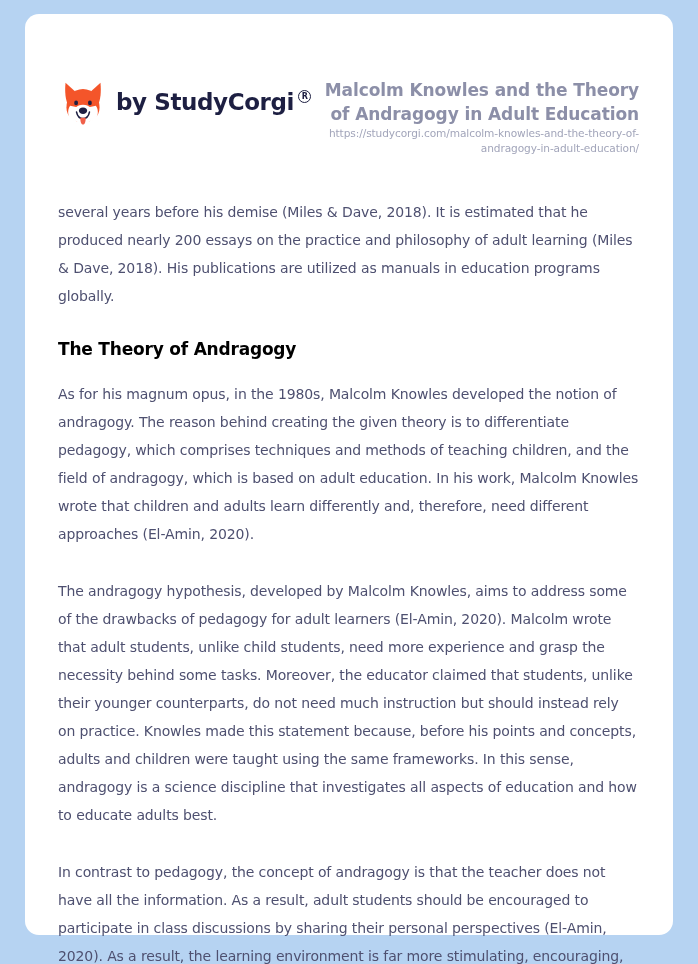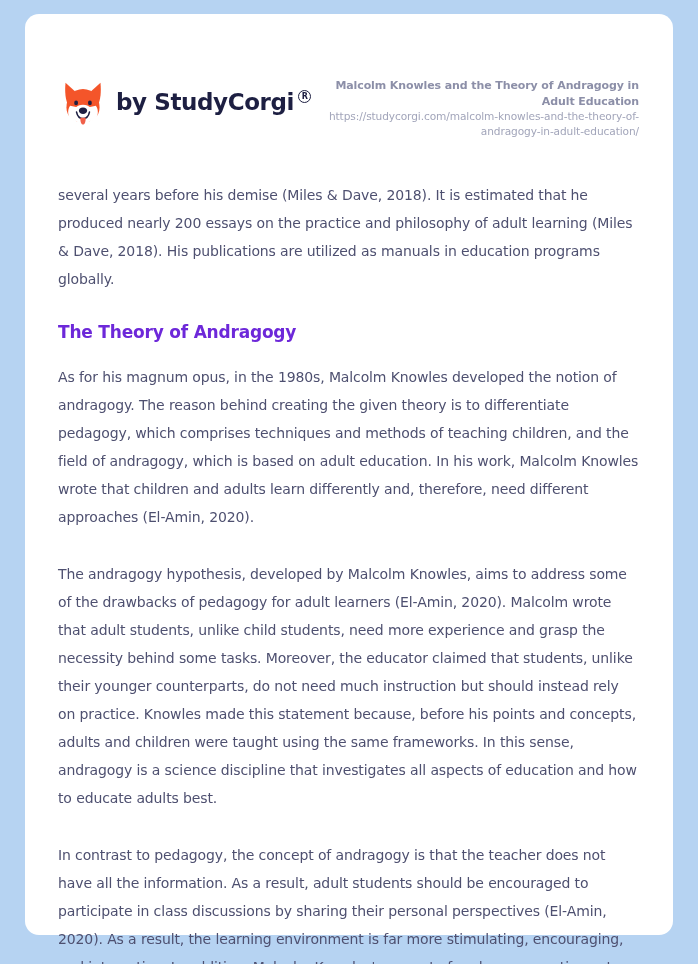--- a/index.html
+++ b/index.html
@@ -81,21 +81,21 @@
 
   .doc-meta {
     flex: 0 1 auto;
     max-width: 352px;
     text-align: right;
     padding-top: 19px;
   }
 
   .doc-title {
     font-family: "DejaVu Sans", sans-serif;
-    font-size: 11px;
+    font-size: 17px;
     font-weight: bold;
     line-height: 1.42;
     color: #8c8fa8;
     letter-spacing: -0.1px;
   }
 
   .doc-url {
     font-family: "DejaVu Sans", sans-serif;
     font-size: 10.6px;
     line-height: 1.42;
@@ -117,21 +117,21 @@
     color: #4e5070;
     margin-bottom: 29px;
     text-align: left;
     letter-spacing: -0.12px;
   }
 
   .article h2 {
     font-family: "DejaVu Sans", sans-serif;
     font-size: 17px;
     font-weight: bold;
-    color: #6d28d9;
+    color: #000000;
     margin-top: 2px;
     margin-bottom: 21px;
     letter-spacing: -0.2px;
   }
 
   .article p:last-child { margin-bottom: 16px; }
 </style>
 </head>
 <body>
 

